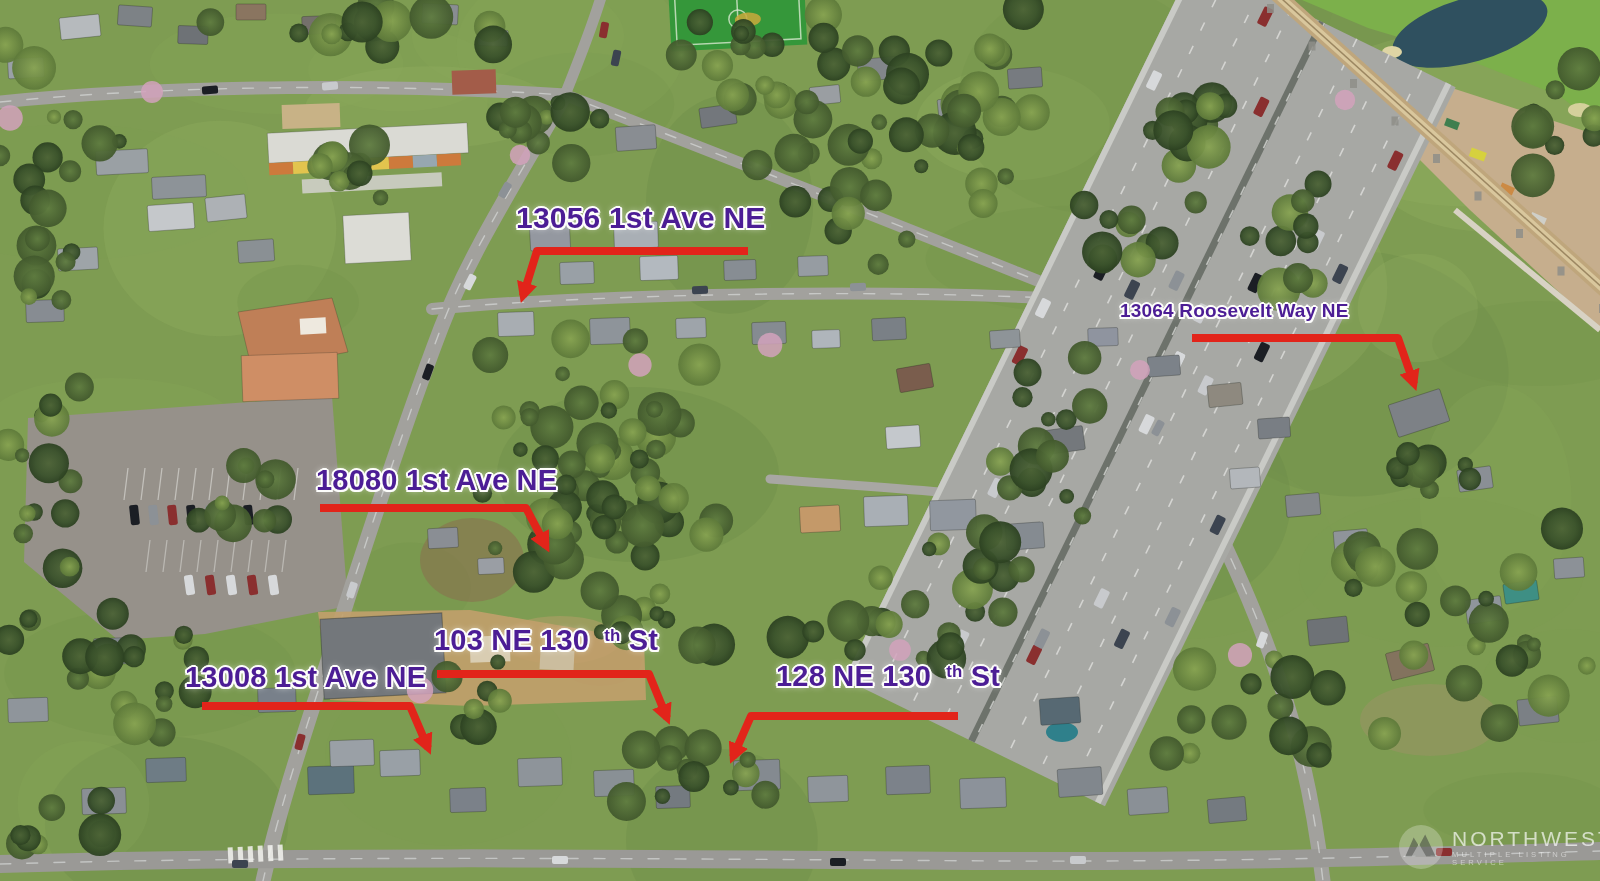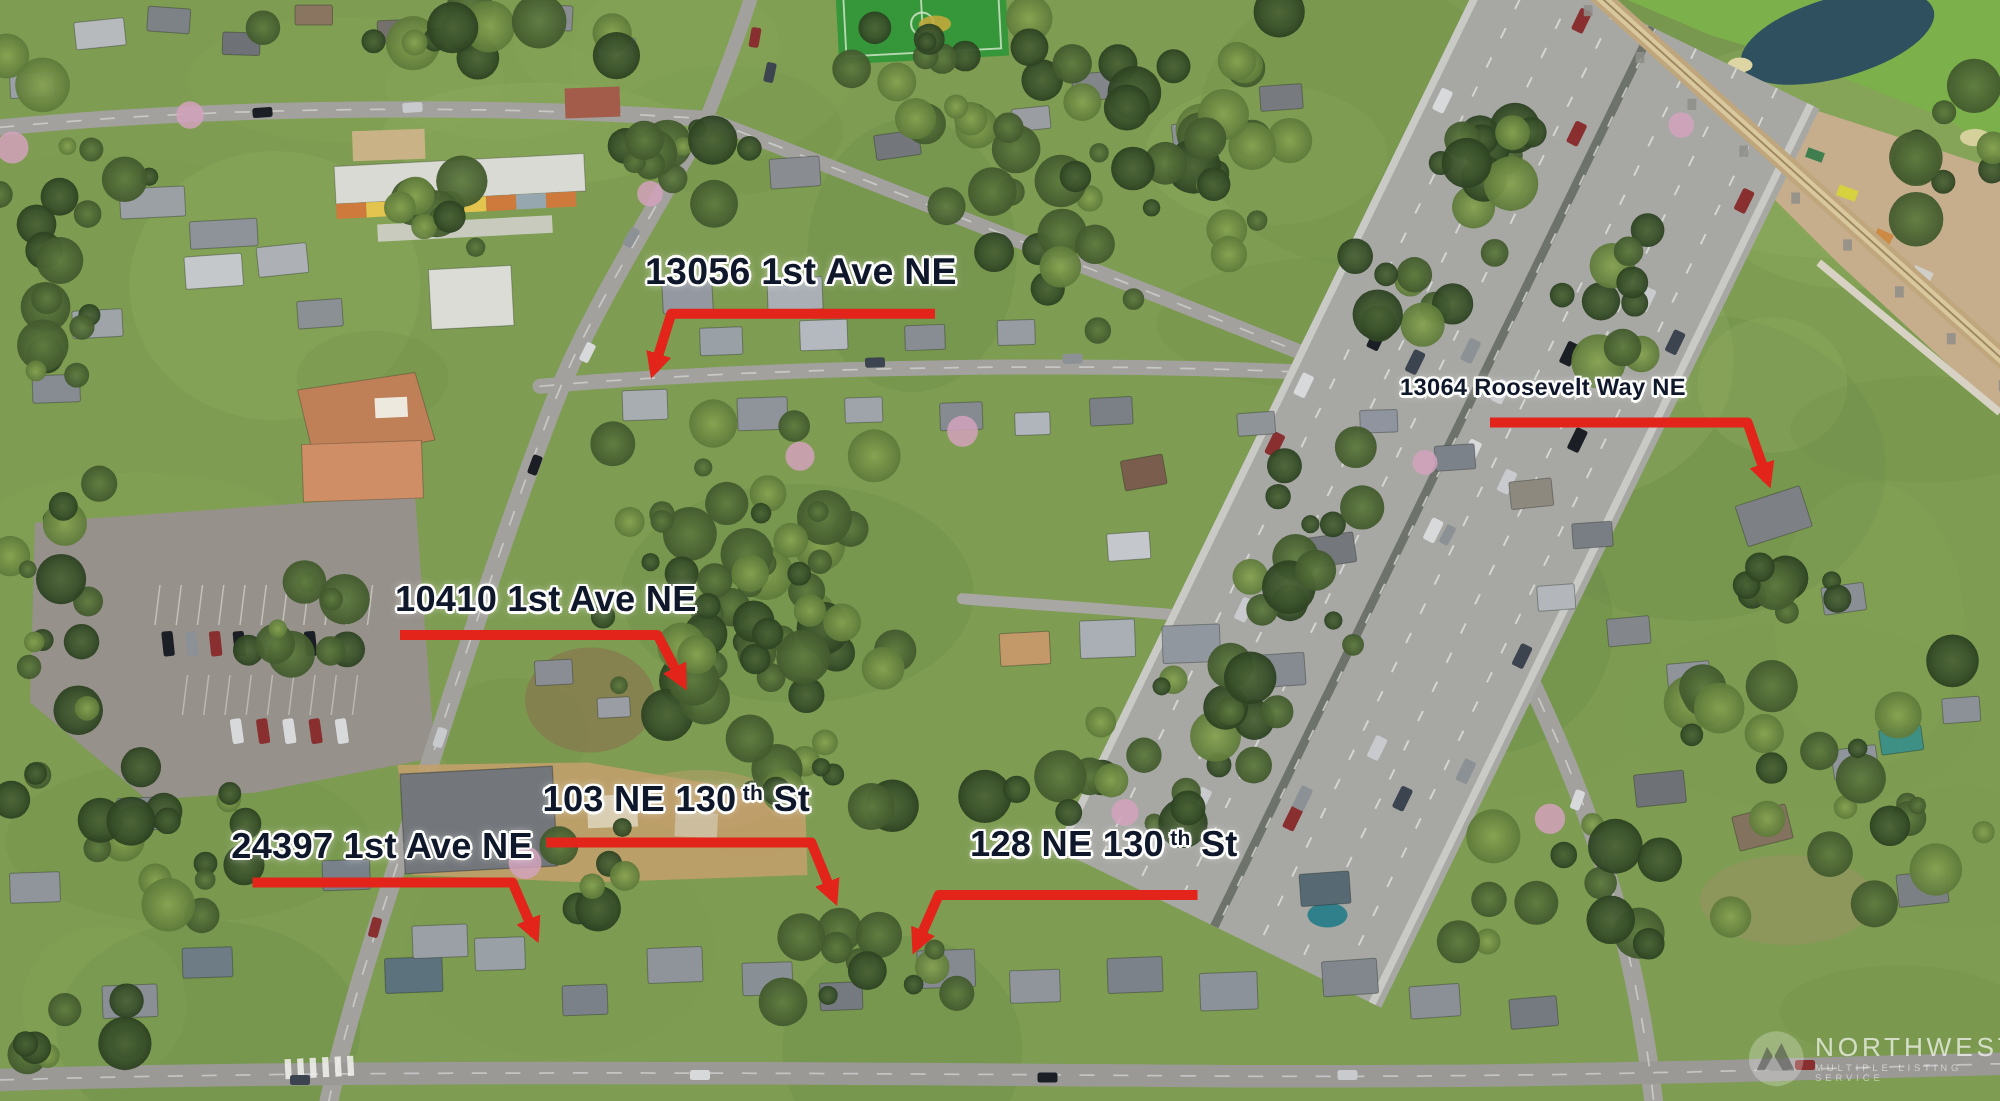--- a/index.html
+++ b/index.html
@@ -1,25 +1,25 @@
 <!DOCTYPE html>
 <html><head>
 <meta charset="utf-8">
 <style>
   html,body{margin:0;padding:0;background:#222;}
   #stage{position:relative;width:1600px;height:881px;overflow:hidden;background:#7e9c52;
          font-family:"Liberation Sans",sans-serif;}
   #aerial,#callouts{position:absolute;left:0;top:0;width:1600px;height:881px;display:block;}
   #callouts{pointer-events:none;}
-  .addr{position:absolute;font-weight:bold;color:#0f172a;white-space:nowrap;line-height:1;
+  .addr{position:absolute;font-weight:bold;color:#4c1d95;white-space:nowrap;line-height:1;
         letter-spacing:.2px;
         text-shadow:-1.5px -1.5px 0 #fdfdfb,1.5px -1.5px 0 #fdfdfb,-1.5px 1.5px 0 #fdfdfb,
                     1.5px 1.5px 0 #fdfdfb,0 -2px 0 #fdfdfb,0 2px 0 #fdfdfb,-2px 0 0 #fdfdfb,
                     2px 0 0 #fdfdfb,0 0 7px rgba(255,255,255,.85);}
-  .addr .sup{font-size:.58em;position:relative;top:-.52em;margin-left:5px;}
+  .addr .sup{font-size:.58em;position:relative;top:-.52em;margin-left:15px;}
   #watermark{position:absolute;left:1398px;top:824px;display:flex;align-items:center;gap:8px;}
   #wm-logo{width:46px;height:46px;flex:0 0 auto;}
   #wm-text{display:flex;flex-direction:column;}
   #wm-brand{font-size:21px;font-weight:500;letter-spacing:3px;color:rgba(255,255,255,.68);line-height:1;}
   #wm-sub{font-size:7.6px;font-weight:400;letter-spacing:3.1px;color:rgba(255,255,255,.5);
           margin-top:2px;line-height:1;}
 </style>
 </head>
 <body>
 
@@ -779,25 +779,25 @@
       <path d="M437,674 L649,674 L667,718" marker-end="url(#arrow)"></path>
       <path d="M202,706 L410,706 L428,748" marker-end="url(#arrow)"></path>
       <path d="M958,716 L751,716 L733,757" marker-end="url(#arrow)"></path>
     </g>
   </svg>
 
   <div class="addr" style="left:516px;top:203px;font-size:30px"><span>13056 1st Ave NE</span><span class="sup"></span><span></span></div>
 
   <div class="addr" style="left:1120px;top:301px;font-size:19px"><span>13064 Roosevelt Way NE</span><span class="sup"></span><span></span></div>
 
-  <div class="addr" style="left:316px;top:466px;font-size:29px"><span>10410 1st Ave NE</span><span class="sup"></span><span></span></div>
+  <div class="addr" style="left:316px;top:466px;font-size:29px"><span>18080 1st Ave NE</span><span class="sup"></span><span></span></div>
 
   <div class="addr" style="left:434px;top:626px;font-size:29px"><span>103 NE 130</span><span class="sup">th</span><span> St</span></div>
 
-  <div class="addr" style="left:185px;top:663px;font-size:29px"><span>24397 1st Ave NE</span><span class="sup"></span><span></span></div>
+  <div class="addr" style="left:185px;top:663px;font-size:29px"><span>13008 1st Ave NE</span><span class="sup"></span><span></span></div>
 
   <div class="addr" style="left:776px;top:662px;font-size:29px"><span>128 NE 130</span><span class="sup">th</span><span> St</span></div>
 
   <div id="watermark">
     <svg id="wm-logo" viewBox="0 0 44 44">
       <circle cx="22" cy="22" r="21" fill="rgba(255,255,255,0.26)"></circle>
       <path d="M7,31 L15,13 L20,21 L26,10 L36,31 z" fill="rgba(55,60,55,0.5)"></path>
       <path d="M13,31 L20,19 L27,31 z" fill="rgba(255,255,255,0.35)"></path>
     </svg>
     <div id="wm-text">

